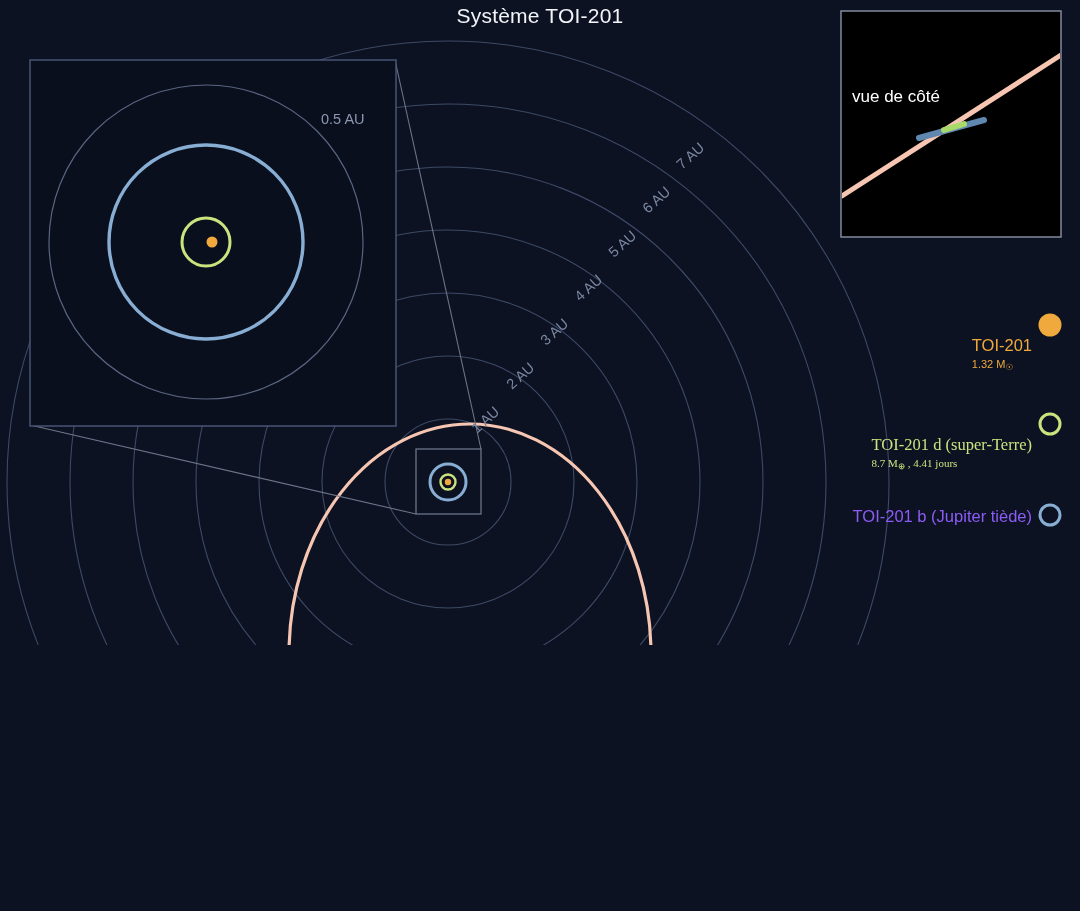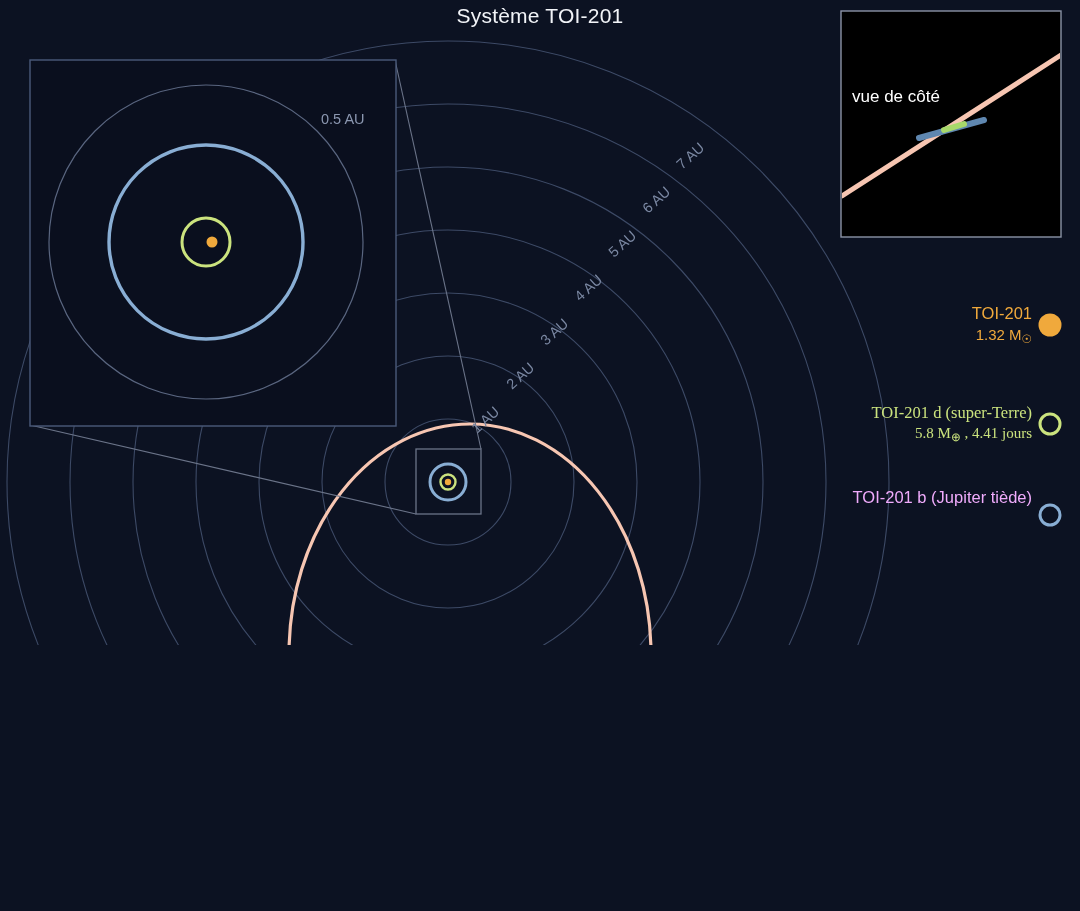--- a/index.html
+++ b/index.html
@@ -45,26 +45,27 @@
   }
   #side-inset-caption {
     left: 852px;
     top: 43px;
     color: #ffffff;
     font-size: 17px;
     margin-top: 44px;
   }
   .legend-entry {
     position: absolute;
-    text-align: right;
+    text-align: left;
     line-height: 1.32;
     white-space: nowrap;
+    margin-top: 32px;
   }
   .legend-line1 { font-size: 16.5px; }
-  .legend-line2 { font-size: 15px; }
+  .legend-line2 { font-size: 11px; }
   .sub { font-size: 0.78em; vertical-align: -0.25em; }
 </style>
 </head>
 <body>
 
 <div id="stage">
 
   <div class="page-title">Système TOI-201</div>
 
   <svg id="main-svg" viewBox="0 0 1080 911">
@@ -134,21 +135,21 @@
 
   <div id="side-inset-caption" class="inset-caption">vue de côté</div>
 
   <div class="legend-entry" style="right:48px; top:303px; color:#f0a93c;">
     <div class="legend-line1">TOI-201</div>
     <div class="legend-line2"><span>1.32 M</span><span class="sub">☉</span></div>
   </div>
 
   <div class="legend-entry" style="right:48px; top:402px; color:#cbe37e;font-family:Liberation Serif, serif;">
     <div class="legend-line1">TOI-201 d (super-Terre)</div>
-    <div class="legend-line2"><span>5.8 M</span><span class="sub">⊕</span><span> , 4.41 jours</span></div>
+    <div class="legend-line2"><span>8.7 M</span><span class="sub">⊕</span><span> , 4.41 jours</span></div>
   </div>
 
-  <div class="legend-entry" style="right:48px; top:487px; color:#f0abfc;">
+  <div class="legend-entry" style="right:48px; top:474px; color:#8b5cf6;">
     <div class="legend-line1">TOI-201 b (Jupiter tiède)</div>
   </div>
 
 
 </div>
 
 </body></html>

